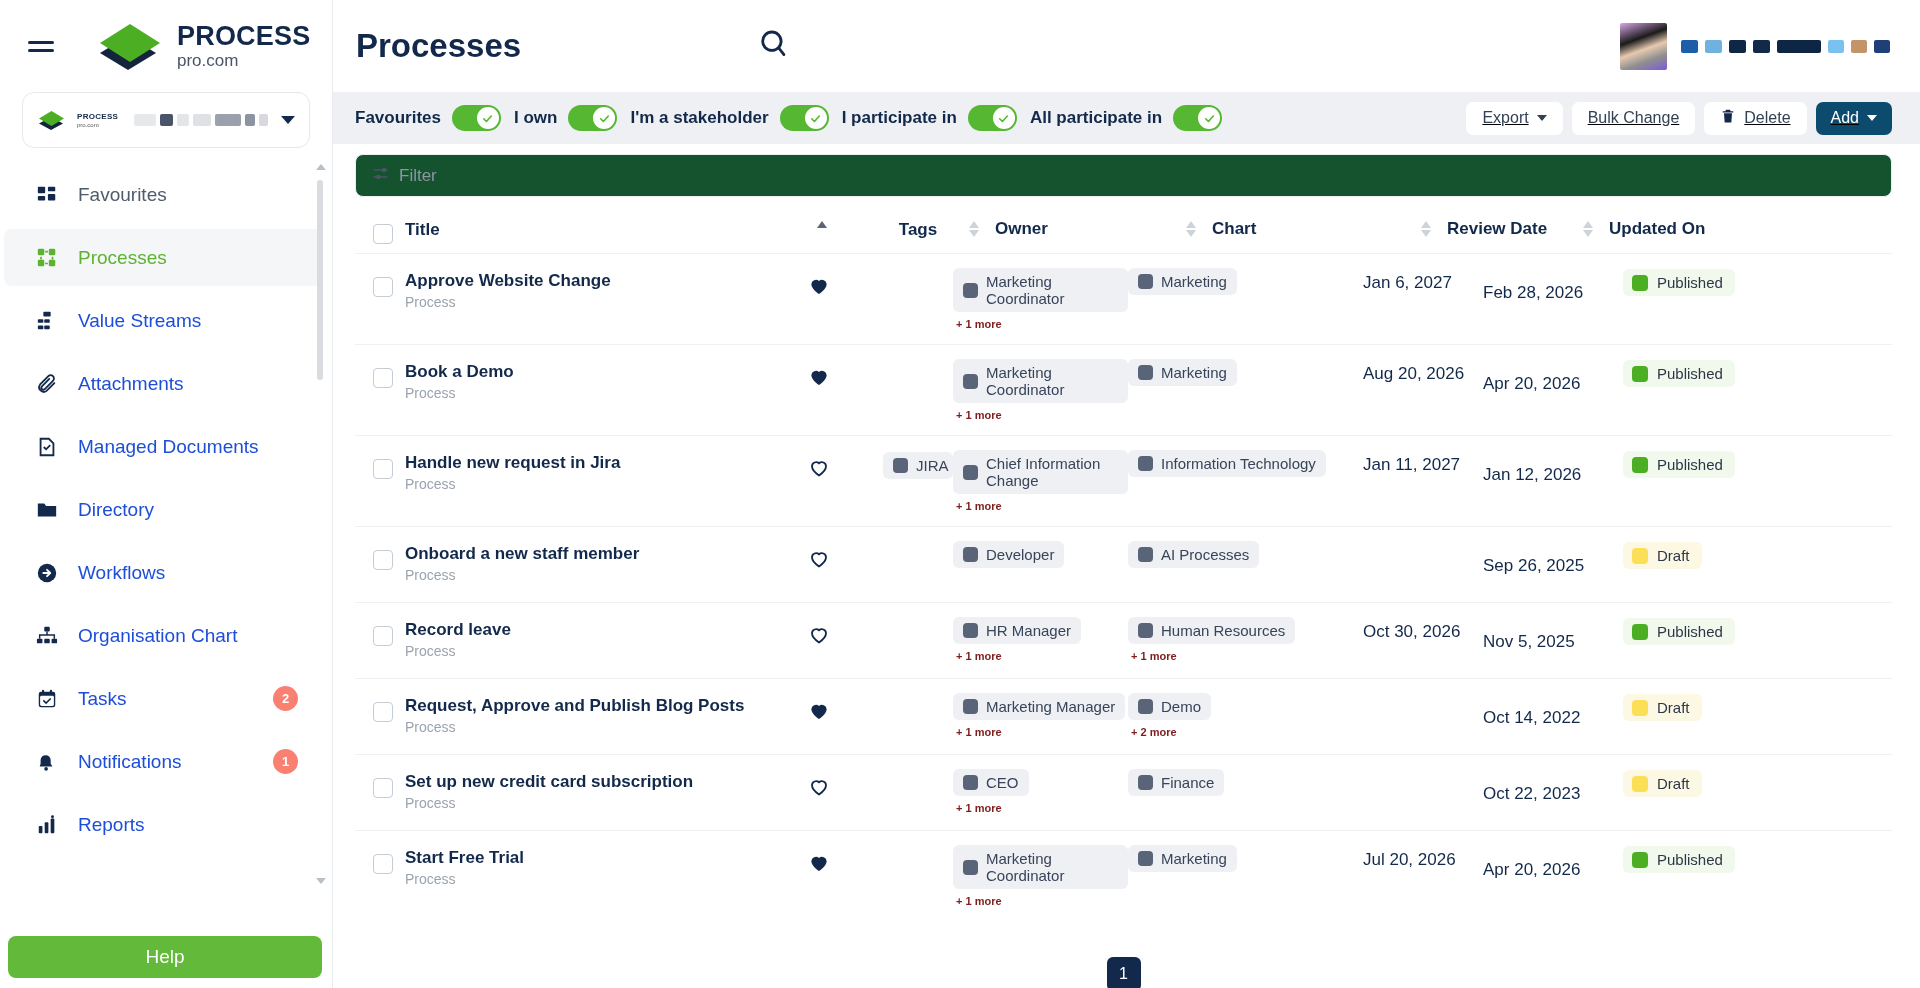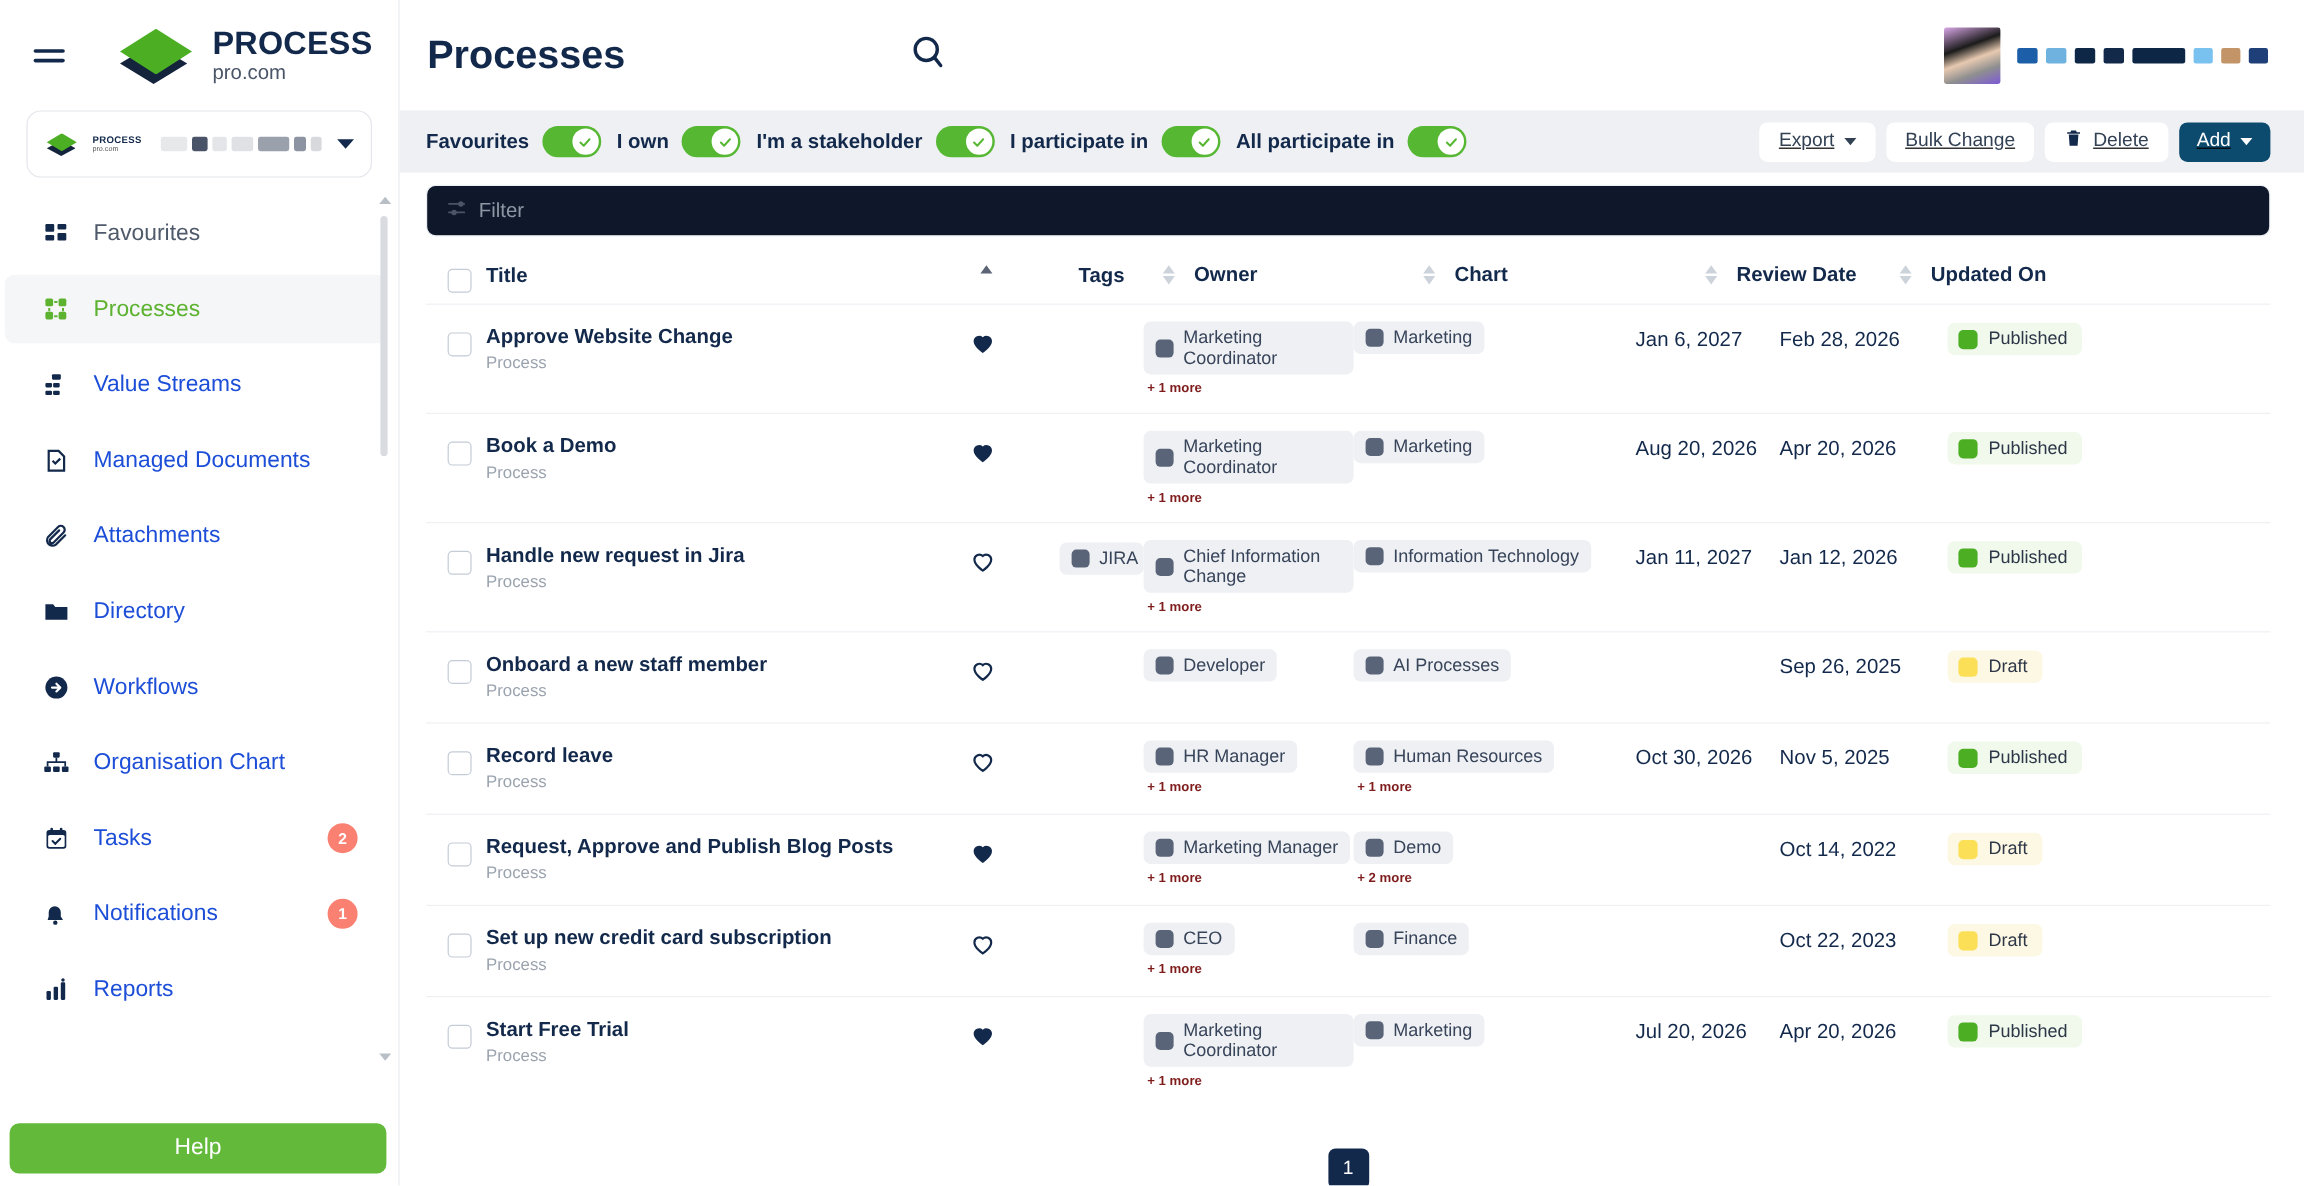--- a/index.html
+++ b/index.html
@@ -110,21 +110,21 @@
     height: 33px; border-radius: 7px; background: #fff; border: none;
     display: flex; align-items: center; gap: 8px; padding: 0 16px;
     font-size: 16px; color: #334155; cursor: pointer; font-family: inherit;
   }
   .btn.green { background: #0c4a6e; color: #fff; padding: 0 15px; }
   .caret-dn { width: 0; height: 0; border-left: 5px solid transparent; border-right: 5px solid transparent; border-top: 6px solid currentColor; }
 
   
   .content { flex: 1; padding: 10px 28px 0 22px; background: #fff; overflow: hidden; }
   .filterbar {
-    height: 43px; background: #0f172a; border: 1px solid #eceff2; border-radius: 8px;
+    height: 43px; background: #14532d; border: 1px solid #eceff2; border-radius: 8px;
     display: flex; align-items: center; padding: 0 16px; gap: 10px; cursor: pointer;
   }
   .filterbar .ftext { font-size: 17px; color: #8d96a3; }
 
   .table { width: 100%; margin-top: 8px; }
   .thead { display: flex; align-items: center; height: 48px; padding: 0 8px 0 18px; }
   .th { font-size: 17px; font-weight: 700; color: #13294b; display: flex; align-items: center; }
   .sort { display: inline-flex; flex-direction: column; gap: 2px; margin: 0 10px; cursor: pointer; }
   .sort i { width: 0; height: 0; border-left: 5px solid transparent; border-right: 5px solid transparent; }
   .sort i.up { border-bottom: 7px solid #cdd3da; }
@@ -138,21 +138,21 @@
   .c-check { width: 32px; padding-top: 9px; flex: none; }
   .c-title { width: 392px; flex: none; padding-top: 2px; }
   .t-name { font-size: 17px; font-weight: 700; color: #13294b; line-height: 1.25; }
   .t-sub { font-size: 14px; color: #9aa3ae; margin-top: 3px; }
   .c-fav { width: 86px; flex: none; display: flex; justify-content: flex-start; padding-top: 6px; padding-left: 10px; }
   .heart { cursor: pointer; }
   .c-tagcol { width: 70px; flex: none; display: flex; justify-content: center; padding-top: 2px; }
   .c-owner { width: 175px; flex: none; }
   .c-group { width: 235px; flex: none; }
   .c-review { width: 120px; flex: none; font-size: 17px; color: #13294b; padding-top: 5px; text-align: left; }
-  .c-updated { width: 140px; flex: none; font-size: 17px; color: #13294b; padding-top: 5px; }
+  .c-updated { width: 140px; flex: none; font-size: 17px; color: #13294b; padding-top: 5px; margin-top: 10px; }
   .c-status { flex: 1; padding-top: 1px; }
 
   .chip {
     display: inline-flex; align-items: center; gap: 8px; background: #eef0f3;
     border-radius: 6px; padding: 5px 10px; font-size: 15px; color: #38445a; max-width: 100%;
   }
   .swatch { width: 15px; height: 15px; border-radius: 4px; background: #5a6478; flex: none; }
   .more { font-size: 11px; color: #7f1d1d; margin-top: 6px; margin-left: 3px; font-weight: bold; }
 
   .status { display: inline-flex; align-items: center; gap: 9px; border-radius: 6px; padding: 5px 12px 5px 9px; font-size: 15px; color: #2d3748; }
@@ -246,35 +246,35 @@
               <rect x="9" y="10" width="6" height="4" rx="1"></rect>
               <rect x="2" y="17" width="6" height="4" rx="1"></rect>
               <rect x="9" y="17" width="6" height="4" rx="1"></rect>
             </svg>
         </span>
         <span class="nav-label">Value Streams</span>
       </div>
 
       <div class="nav-item">
         <span class="nav-ico">
+          <svg viewBox="0 0 24 24" width="22" height="22" fill="none" stroke="#13294b" stroke-width="2" stroke-linecap="round">
+              <path d="M20 11l-8.5 8.5a5 5 0 01-7-7l9-9a3.5 3.5 0 015 5l-9 9a2 2 0 01-3-3l8-8"></path>
+            </svg>
+        </span>
+        <span class="nav-label">Attachments</span>
+      </div>
+
+      <div class="nav-item">
+        <span class="nav-ico">
           <svg viewBox="0 0 24 24" width="22" height="22" fill="none" stroke="#13294b" stroke-width="2">
               <path d="M5 3h9l5 5v13H5z"></path>
               <path d="M8.5 12l2.5 2.5 4.5-4.5" stroke-width="2"></path>
             </svg>
         </span>
         <span class="nav-label">Managed Documents</span>
-      </div>
-
-      <div class="nav-item">
-        <span class="nav-ico">
-          <svg viewBox="0 0 24 24" width="22" height="22" fill="none" stroke="#13294b" stroke-width="2" stroke-linecap="round">
-              <path d="M20 11l-8.5 8.5a5 5 0 01-7-7l9-9a3.5 3.5 0 015 5l-9 9a2 2 0 01-3-3l8-8"></path>
-            </svg>
-        </span>
-        <span class="nav-label">Attachments</span>
       </div>
 
       <div class="nav-item">
         <span class="nav-ico">
           <svg viewBox="0 0 24 24" width="22" height="22" fill="#13294b">
               <path d="M2 5h7l2 2.5h11V19H2z"></path>
             </svg>
         </span>
         <span class="nav-label">Directory</span>
       </div>

